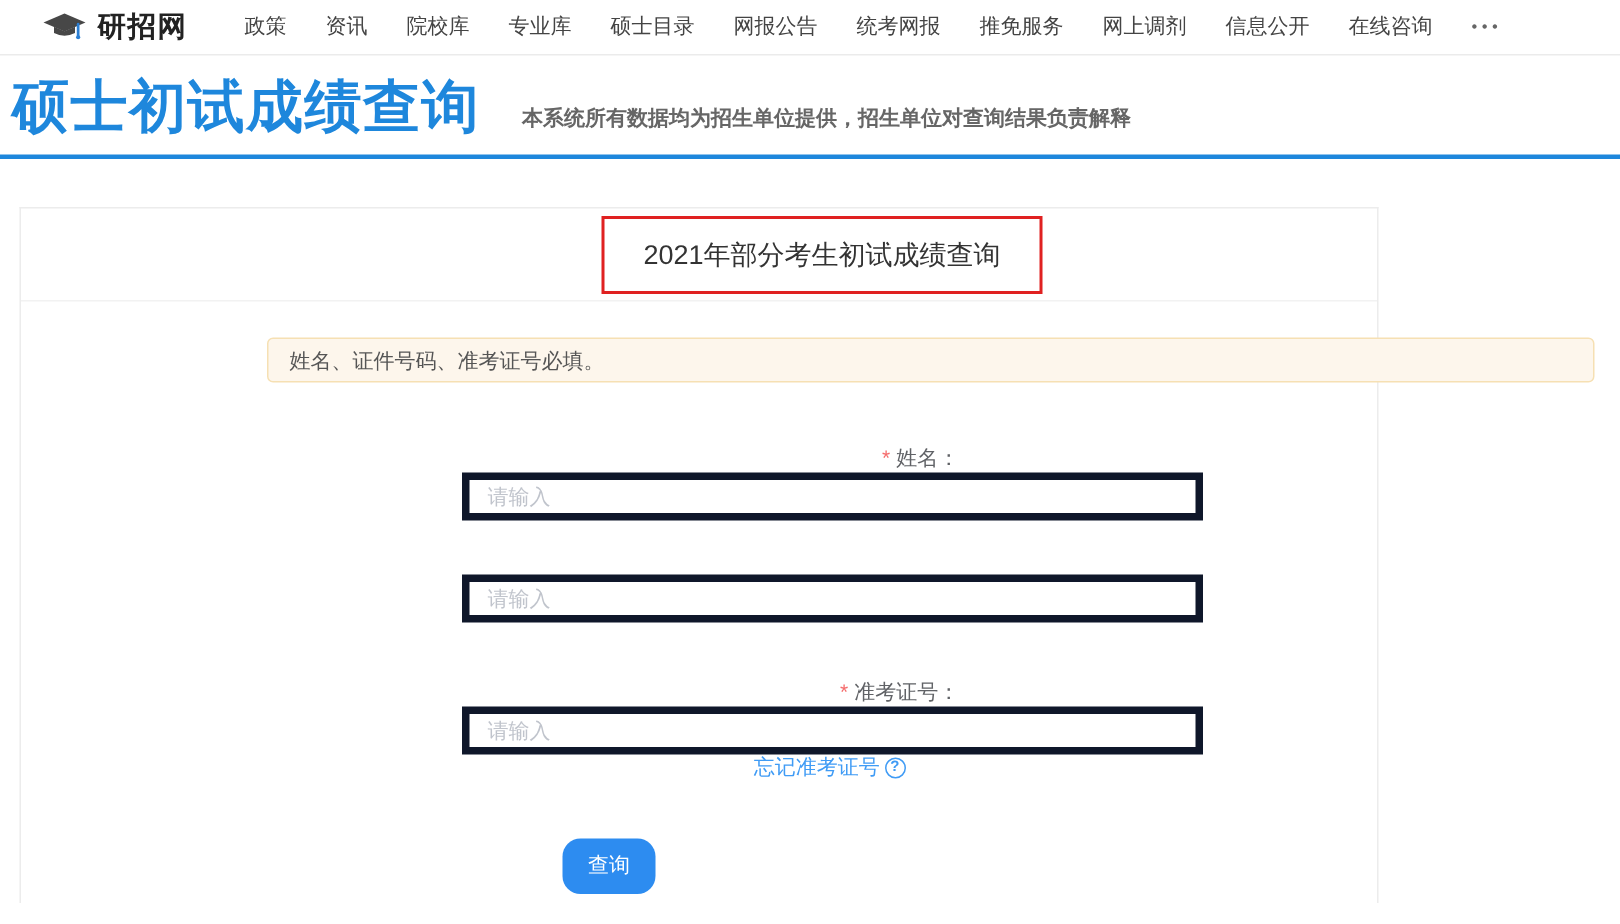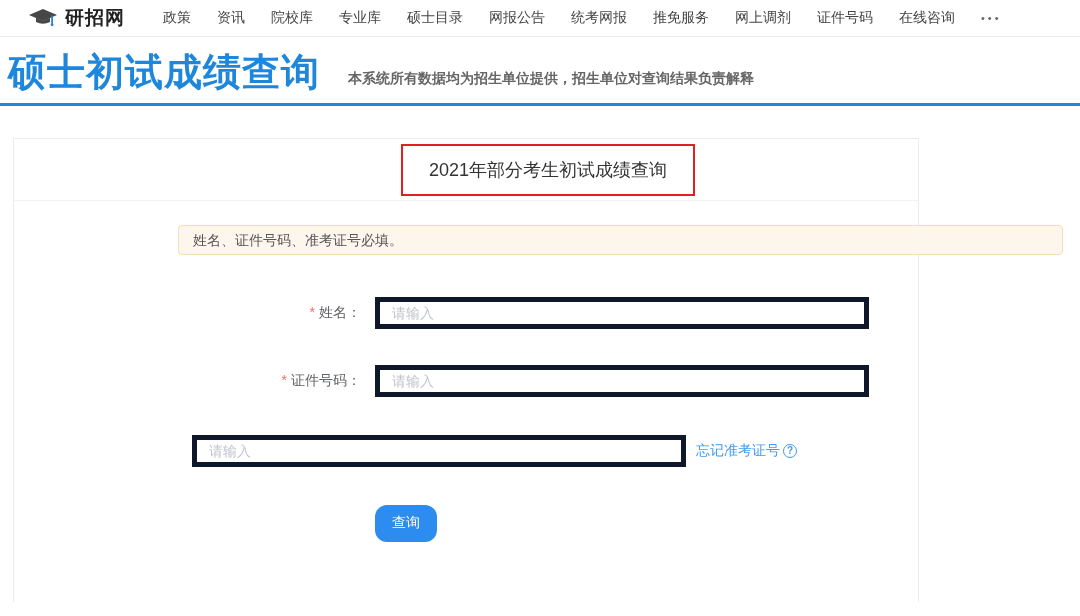--- a/index.html
+++ b/index.html
@@ -54,21 +54,21 @@
     width: 885px; height: 30px;
     background: #FDF6EC;
     border: 1px solid #F6E0B3;
     border-radius: 4px;
     line-height: 28px;
     padding: 0 14px;
     font-size: 14px; color: #555;
   }
 
   
-  .form-row { display: flex; align-items: center; margin-left: 164px; }
+  .form-row { display: flex; align-items: center; margin-left: 164px; flex-direction: column; }
   .mt-42 { margin-top: 42px; }
   .mt-36 { margin-top: 36px; }
   .mt-38 { margin-top: 38px; }
   .field-label { width: 183px; text-align: right; font-size: 14px; color: #606266; white-space: nowrap; }
   .required { color: #F56C6C; margin-right: 4px; font-size: 14px; }
   .text-input {
     margin-left: 14px;
     width: 494px; height: 32px;
     border: 5px solid #0f172a; border-radius: 0;
     padding: 0 12px;
@@ -121,21 +121,21 @@
   <div class="nav-items">
     <span class="nav-item">政策</span>
     <span class="nav-item">资讯</span>
     <span class="nav-item">院校库</span>
     <span class="nav-item">专业库</span>
     <span class="nav-item">硕士目录</span>
     <span class="nav-item">网报公告</span>
     <span class="nav-item">统考网报</span>
     <span class="nav-item">推免服务</span>
     <span class="nav-item">网上调剂</span>
-    <span class="nav-item">证件号码</span>
+    <span class="nav-item">信息公开</span>
     <span class="nav-item">在线咨询</span>
   </div>
   <span class="nav-more">•••</span>
 </div>
 
 <div class="heading">
   <span class="page-title">硕士初试成绩查询</span>
   <span class="page-subtitle">本系统所有数据均为招生单位提供，招生单位对查询结果负责解释</span>
 </div>
 <div class="blue-divider"></div>
@@ -151,25 +151,25 @@
   </div>
 
   <div class="notice">姓名、证件号码、准考证号必填。</div>
 
   <div class="form-row mt-42">
     <span class="field-label"><span class="required">*</span><span>姓名：</span></span>
     <input class="text-input" type="text" placeholder="请输入" style="">
   </div>
 
   <div class="form-row mt-36">
-    <span class="field-label"><span class="required">*</span><span>证件号码：</span></span>
     <input class="text-input" type="text" placeholder="请输入" style="">
   </div>
 
   <div class="form-row mt-38">
+    <span class="field-label"><span class="required">*</span><span>准考证号：</span></span>
     <input class="text-input" type="text" placeholder="请输入" style="">
     <span class="forgot-link">
       <span>忘记准考证号</span>
       <span class="help-circle">?</span>
     </span>
   </div>
 
 
   <div class="submit-row">
     <button class="submit-btn">查询</button>

